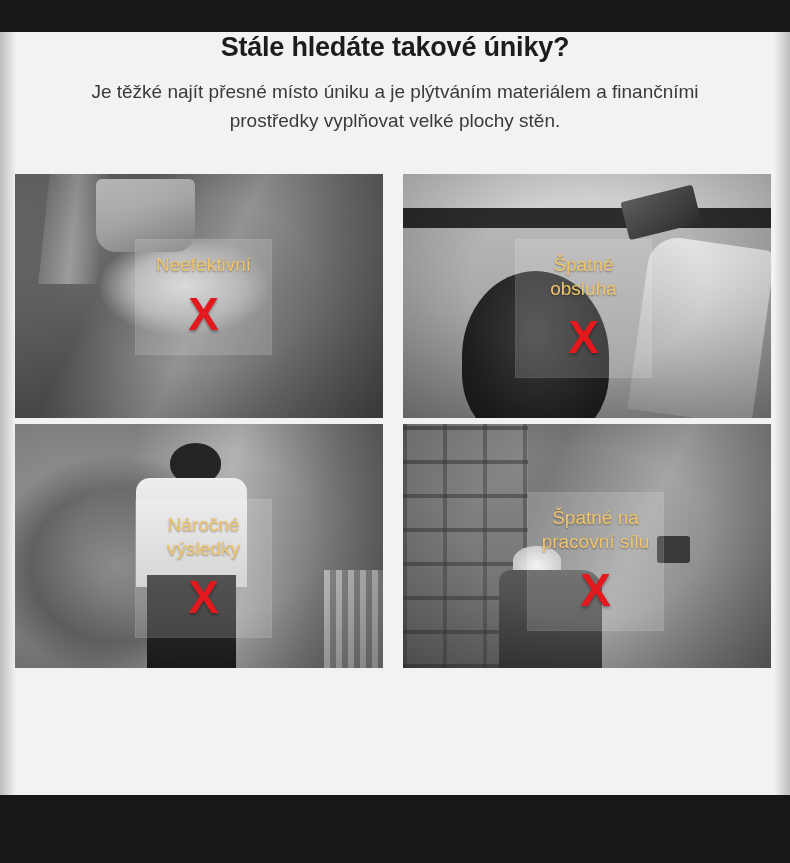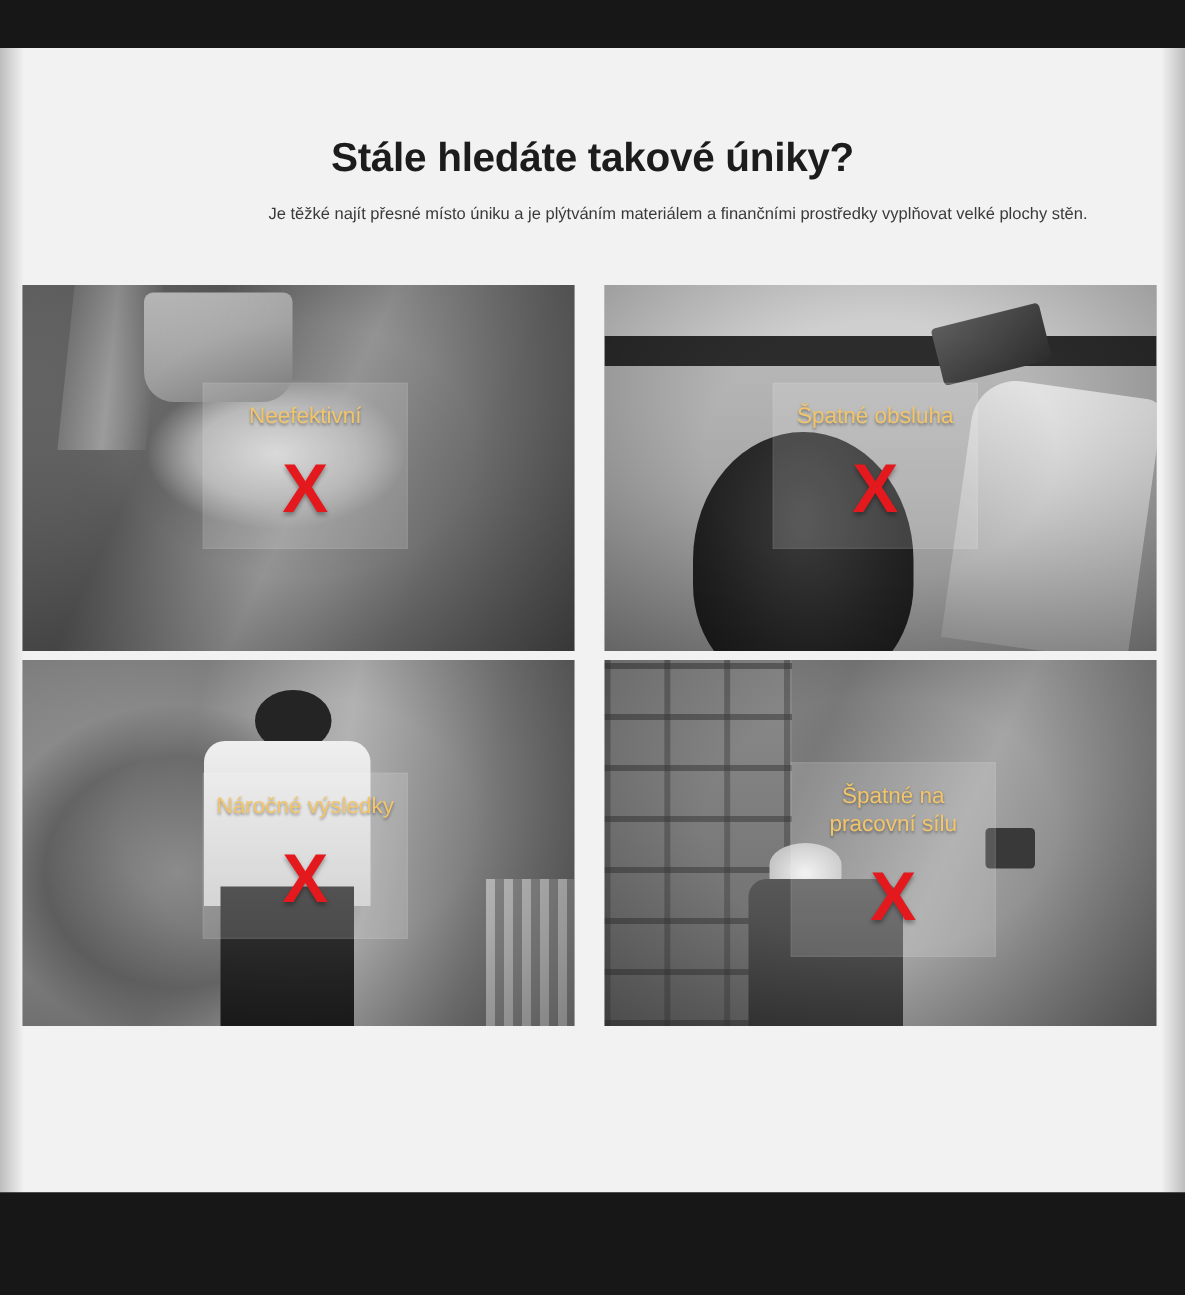--- a/index.html
+++ b/index.html
@@ -42,32 +42,31 @@
     width: 790px;
     height: 763px;
     background: #f2f2f2;
     background-image:
       linear-gradient(to right, rgba(0,0,0,0.22) 0px, rgba(0,0,0,0.0) 16px),
       linear-gradient(to left, rgba(0,0,0,0.22) 0px, rgba(0,0,0,0.0) 16px);
     overflow: hidden;
   }
   .heading {
     margin: 0;
-    padding-top: 58px;
     text-align: center;
     font-size: 27px;
     font-weight: bold;
     color: #1c1c1c;
     letter-spacing: -0.2px;
   }
   .subheading {
     margin: 14px auto 0;
     width: 660px;
-    text-align: right;
-    font-size: 11px;
+    text-align: center;
+    font-size: 19px;
     line-height: 1.55;
     color: #3a3a3a;
   }
   .grid {
     margin: 38px auto 0;
     width: 760px;
     display: grid;
     grid-template-columns: 368px 368px;
     grid-template-rows: 244px 244px;
     column-gap: 20px;
@@ -239,21 +238,21 @@
     box-shadow: 0 0 0 1px rgba(255,255,255,0.05) inset;
     text-align: center;
     padding: 14px 6px 18px;
     box-sizing: content-box;
   }
   .overlay-box.t1 { left: 120px; top: 65px; }
   .overlay-box.t2 { left: 112px; top: 65px; }
   .overlay-box.t3 { left: 120px; top: 75px; }
   .overlay-box.t4 { left: 124px; top: 68px; }
   .ov-label {
-    font-size: 15px;
+    font-size: 19px;
     color: #f2c56a;
     line-height: 1.25;
     text-shadow: 0 1px 2px rgba(0,0,0,.4);
   }
   .ov-x {
     margin-top: 14px;
     font-size: 46px;
     font-weight: bold;
     color: #e4191e;
     line-height: 1;

